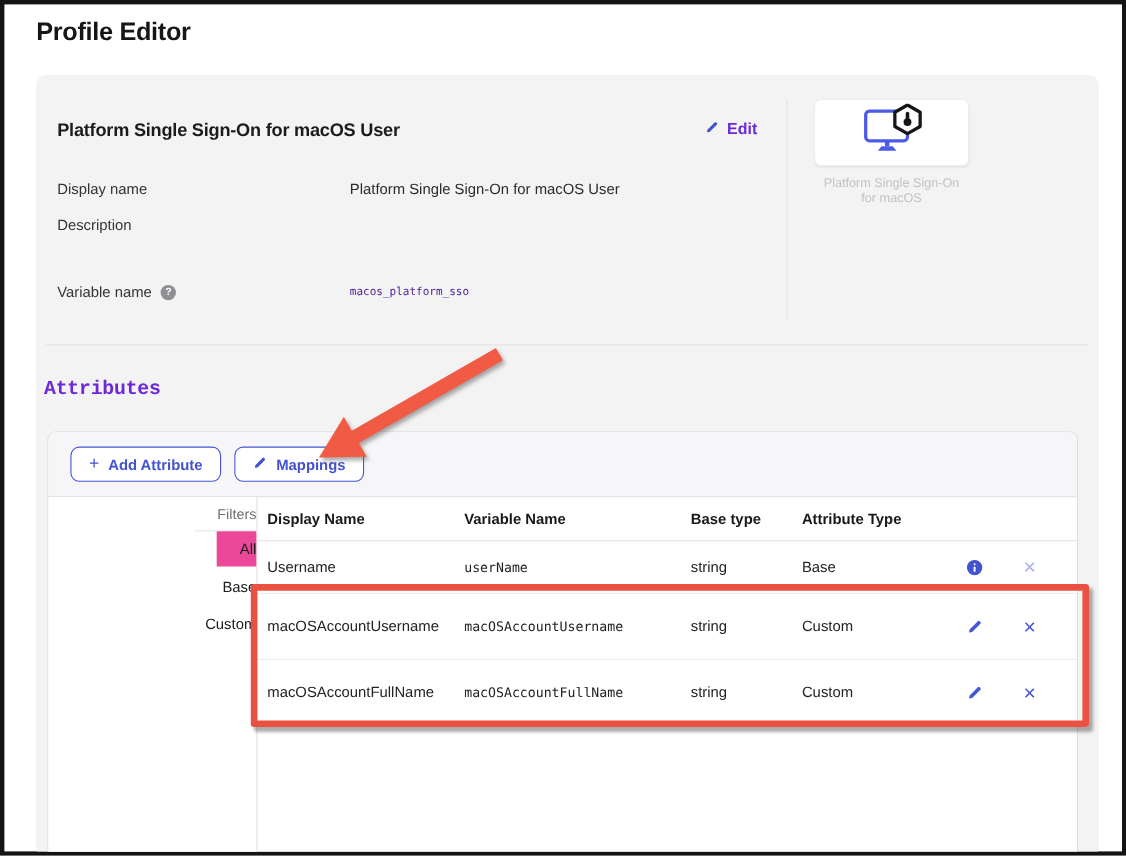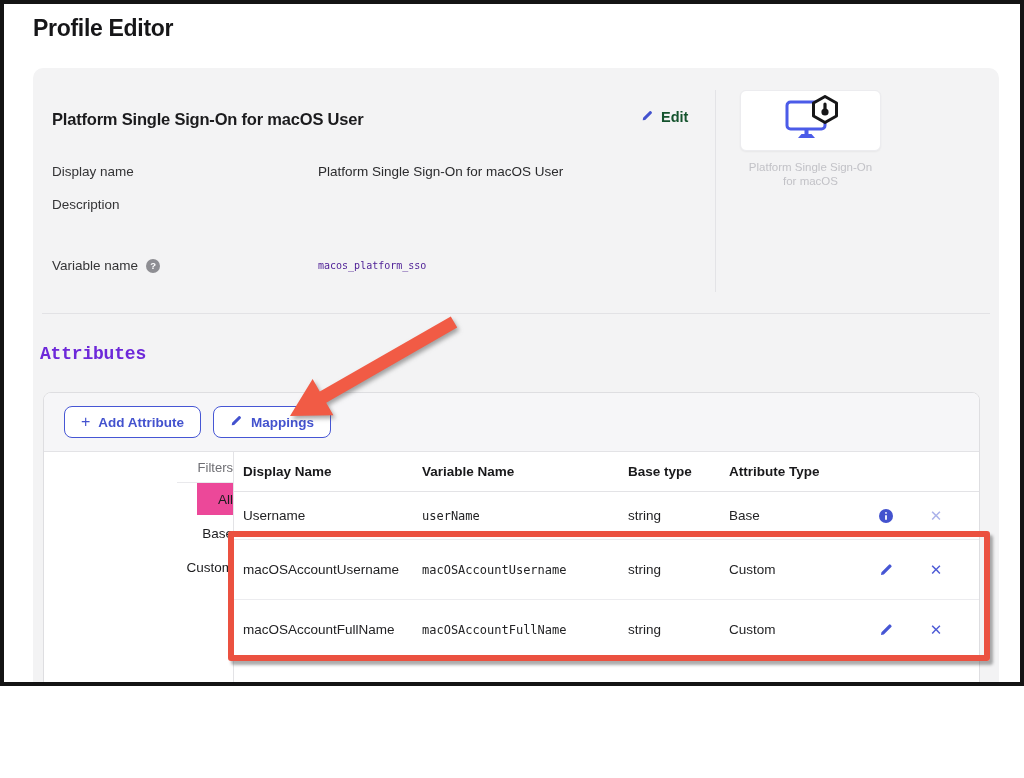--- a/index.html
+++ b/index.html
@@ -1,26 +1,26 @@
 <!DOCTYPE html>
 <html><head>
 <meta charset="utf-8">
 <style>
   * { margin:0; padding:0; box-sizing:border-box; }
   html,body { width:1024px; height:778px; }
   body { font-family:"Liberation Sans","DejaVu Sans",sans-serif; background:#fff; }
-  #frame { position:relative; width:1024px; height:686px; border:4px solid #141414; background:#fff; overflow:hidden; }
+  #frame { position:relative; width:1024px; height:778px; border:4px solid #141414; background:#fff; overflow:hidden; }
 
   .page-title { position:absolute; left:29px; top:11px; font-size:23px; font-weight:bold; color:#161618; letter-spacing:-0.3px; }
 
   
   .card { position:absolute; left:29px; top:64px; width:966px; height:712px; background:#F3F3F4; border-radius:10px; }
 
   .profile-title { position:absolute; left:19px; top:42px; font-size:16.5px; font-weight:bold; color:#1B1B1D; letter-spacing:-0.2px; }
-  .edit-link { position:absolute; left:608px; top:41px; display:flex; align-items:center; gap:7px; color:#14532d; font-size:14.5px; font-weight:bold; cursor:pointer; background:none; border:none; font-family:inherit; }
+  .edit-link { position:absolute; left:608px; top:41px; display:flex; align-items:center; gap:7px; color:#6d28d9; font-size:14.5px; font-weight:bold; cursor:pointer; background:none; border:none; font-family:inherit; }
 
   .vdiv { position:absolute; left:682px; top:22px; width:1px; height:202px; background:#E3E3E6; }
 
   .icon-tile { position:absolute; left:707px; top:22px; width:141px; height:61px; background:#fff; border:1px solid #ECECEF; border-radius:6px; box-shadow:0 1px 2px rgba(0,0,0,0.05); display:flex; align-items:center; justify-content:center; }
   .icon-caption { position:absolute; left:695px; top:92px; width:165px; text-align:center; font-size:11.5px; line-height:14px; color:#C2C2C7; }
 
   .field-row { position:absolute; left:19px; display:flex; align-items:center; }
   .field-label { width:266px; font-size:13.5px; color:#343436; display:flex; align-items:center; gap:8px; }
   .field-value { font-size:13.5px; color:#2B2B2D; }
   .mono { font-family:"DejaVu Sans Mono","Liberation Mono",monospace; font-size:10px; color:#4c1d95; }

